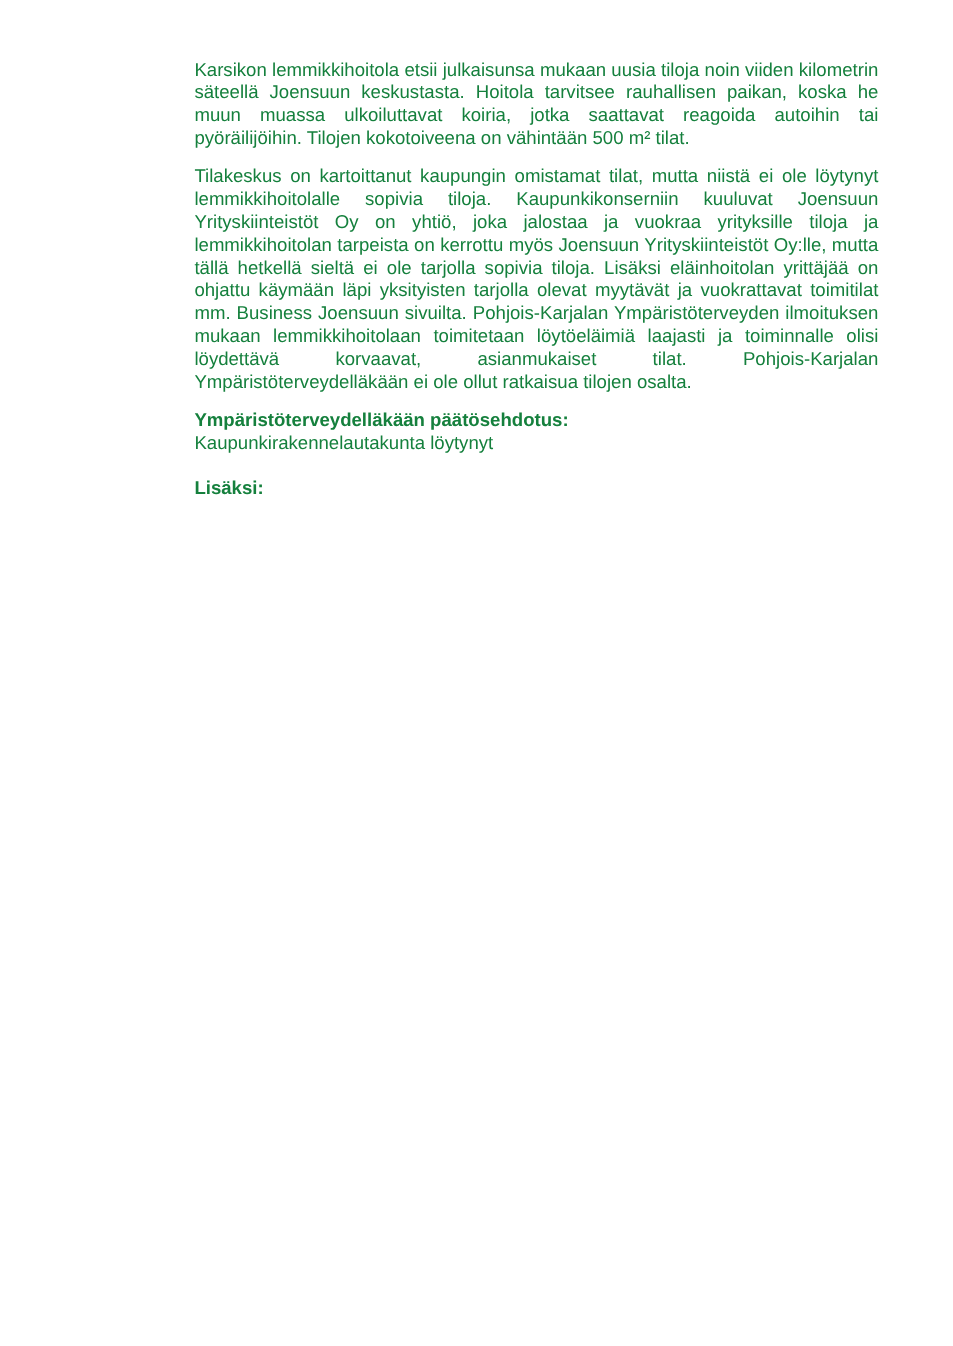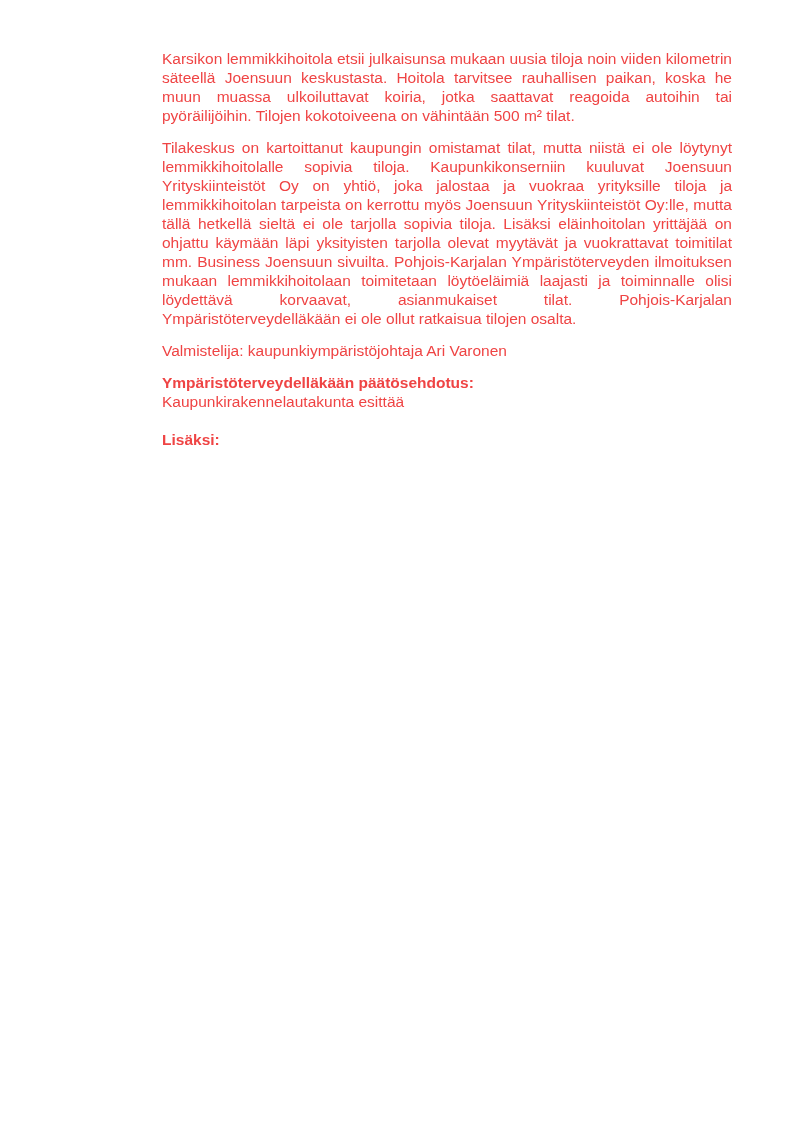--- a/index.html
+++ b/index.html
@@ -7,21 +7,21 @@
     padding: 0;
     background: #ffffff;
   }
   .page {
     position: relative;
     width: 794px;
     height: 916px;
     background: #ffffff;
     overflow: hidden;
     font-family: "Liberation Sans", "DejaVu Sans", sans-serif;
-    color: #ef4444;
+    color: #15803d;
   }
   .content {
     position: absolute;
     left: 162px;
     top: 49px;
     width: 570px;
     font-size: 15.5px;
     line-height: 19px;
     text-align: justify;
   }
@@ -50,24 +50,23 @@
 </head>
 <body>
 
 <div class="page">
   <div class="content">
 
     <p>Karsikon lemmikkihoitola etsii julkaisunsa mukaan uusia tiloja noin viiden kilometrin säteellä Joensuun keskustasta. Hoitola tarvitsee rauhallisen paikan, koska he muun muassa ulkoiluttavat koiria, jotka saattavat reagoida autoihin tai pyöräilijöihin. Tilojen kokotoiveena on vähintään 500 m² tilat.</p>
 
     <p>Tilakeskus on kartoittanut kaupungin omistamat tilat, mutta niistä ei ole löytynyt lemmikkihoitolalle sopivia tiloja. Kaupunkikonserniin kuuluvat Joensuun Yrityskiinteistöt Oy on yhtiö, joka jalostaa ja vuokraa yrityksille tiloja ja lemmikkihoitolan tarpeista on kerrottu myös Joensuun Yrityskiinteistöt Oy:lle, mutta tällä hetkellä sieltä ei ole tarjolla sopivia tiloja. Lisäksi eläinhoitolan yrittäjää on ohjattu käymään läpi yksityisten tarjolla olevat myytävät ja vuokrattavat toimitilat mm. Business Joensuun sivuilta. Pohjois-Karjalan Ympäristöterveyden ilmoituksen mukaan lemmikkihoitolaan toimitetaan löytöeläimiä laajasti ja toiminnalle olisi löydettävä korvaavat, asianmukaiset tilat. Pohjois-Karjalan Ympäristöterveydelläkään ei ole ollut ratkaisua tilojen osalta.</p>
 
-    <p class="single-line">Valmistelija: kaupunkiympäristöjohtaja Ari Varonen</p>
 
     <div class="heading-block">
       <div class="bold-heading">Ympäristöterveydelläkään päätösehdotus:</div>
-      <div>Kaupunkirakennelautakunta esittää</div>
+      <div>Kaupunkirakennelautakunta löytynyt</div>
     </div>
 
 
     <div class="decision-heading">Lisäksi:</div>
 
   </div>
 </div>
 
 </body></html>

